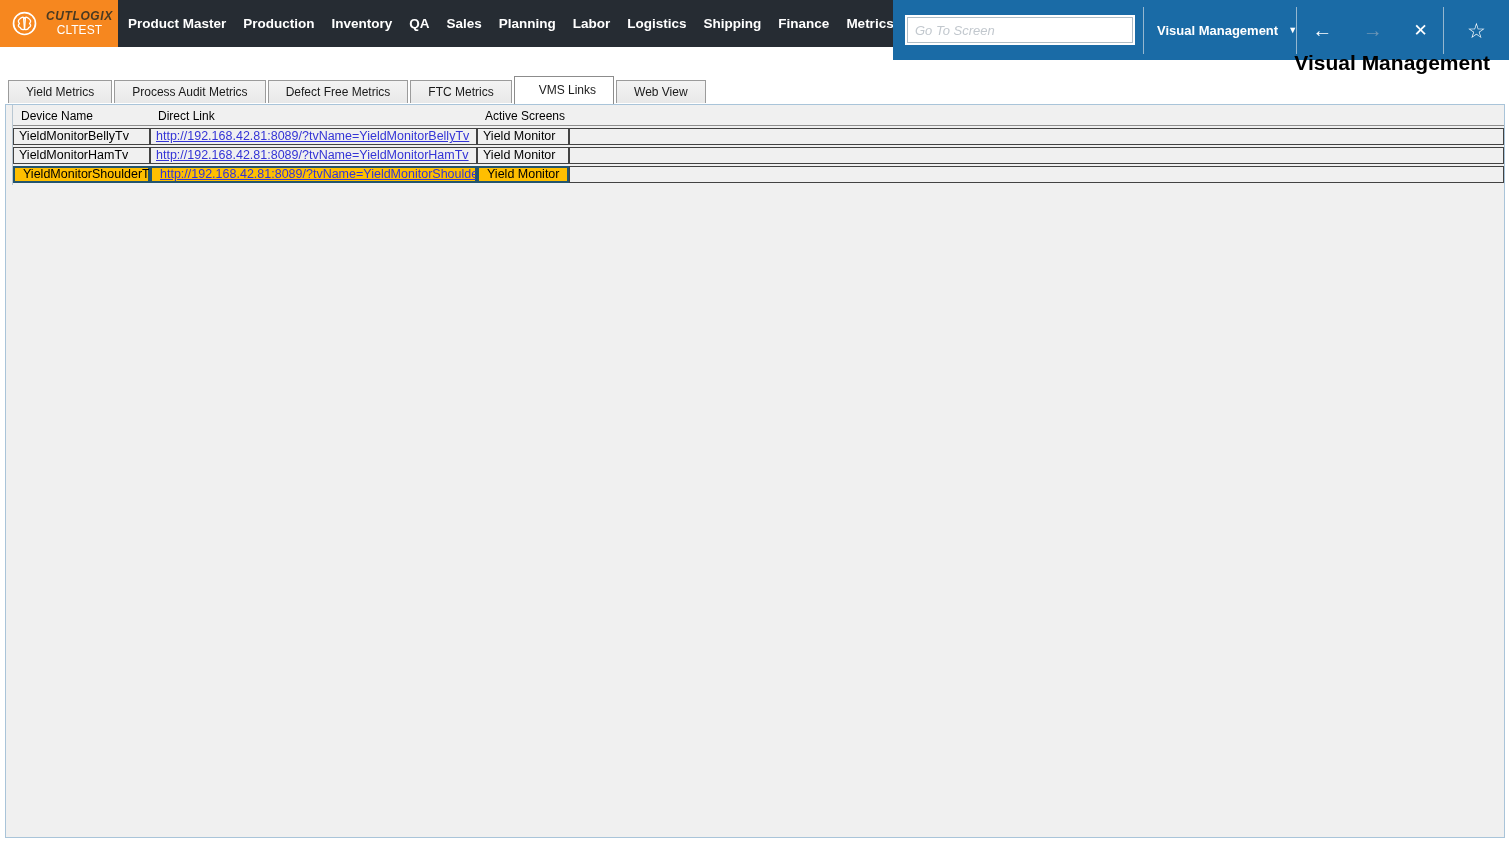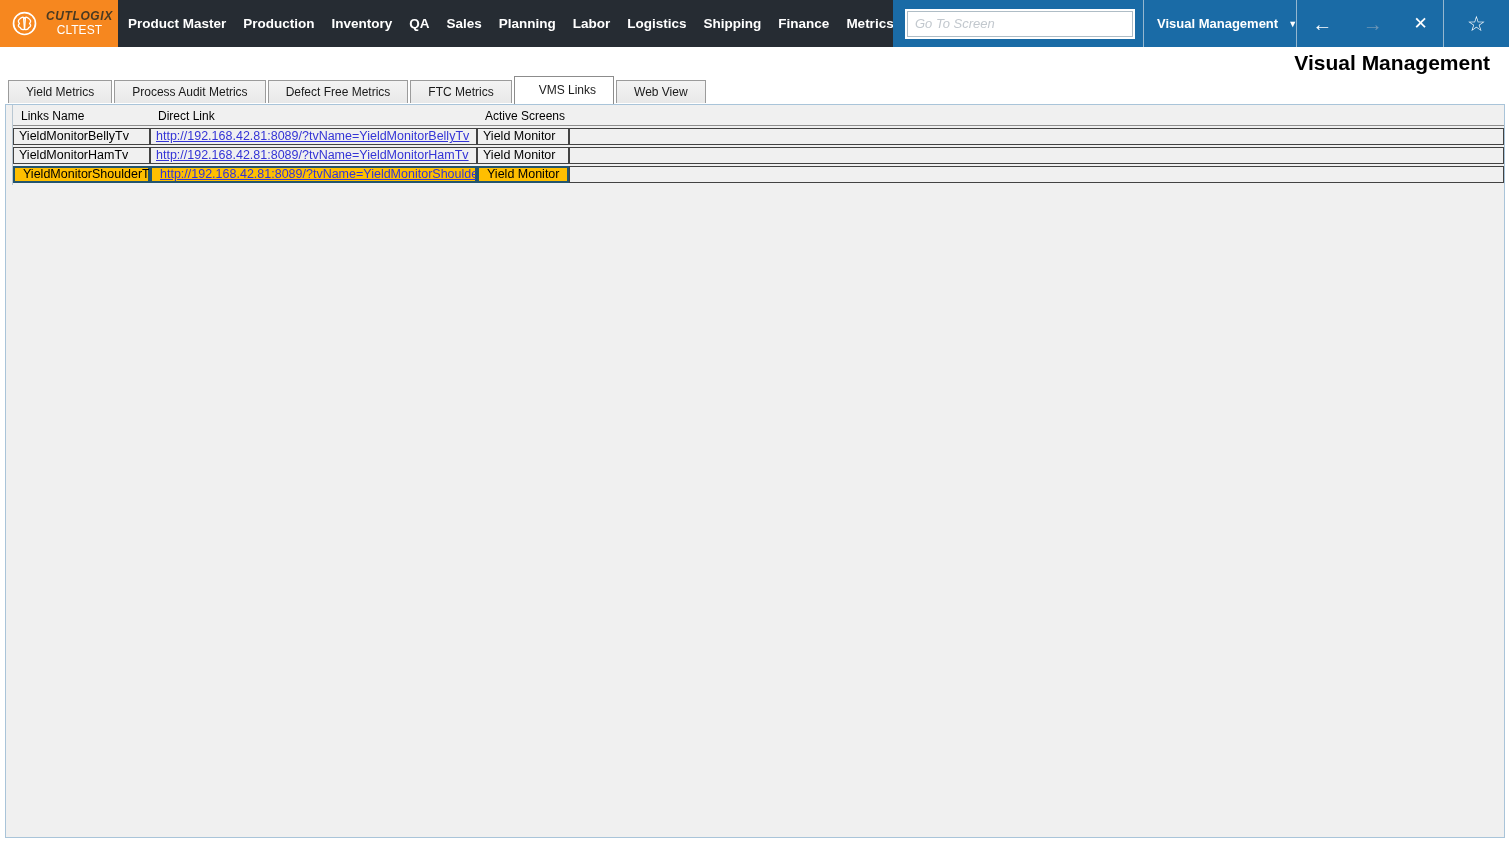--- a/index.html
+++ b/index.html
@@ -21,21 +21,21 @@
   }
 
   
   .topbar{position:absolute;left:0;top:0;width:1509px;height:47px;display:flex;background:var(--topbar);}
   .logo{width:118px;height:47px;background:var(--orange);display:flex;align-items:center;padding-left:11px;gap:8px;flex:none;}
   .logo-text{display:flex;flex-direction:column;align-items:center;line-height:1.1;}
   .brand{font-size:12px;font-weight:bold;font-style:italic;letter-spacing:.6px;color:#4A3A22;}
   .env{font-size:12px;color:#FFFFFF;margin-top:1px;}
   .menu{width:775px;flex:none;display:flex;align-items:center;gap:17px;padding-left:10px;}
   .menu-item{color:#FFFFFF;font-size:13.5px;font-weight:bold;white-space:nowrap;cursor:default;}
-  .top-right{flex:1;background:var(--blue);display:flex;align-items:center;height:47px;justify-content:flex-end;}
+  .top-right{flex:1;background:var(--blue);display:flex;align-items:center;height:60px;justify-content:flex-end;}
   .goto-input{
     margin-left:12px;width:230px;height:30px;flex:none;
     background:#FFFFFF;border:2px solid #FFFFFF;box-shadow:inset 0 0 0 1px #AFBDC6;
     font-family:"Liberation Sans",sans-serif;font-size:13px;font-style:italic;color:#444;
     padding:0 8px;outline:none;
   }
   .goto-input::placeholder{color:#C2C8CE;font-style:italic;}
   .vdiv{width:1px;height:47px;background:#BFD0DC;opacity:.75;flex:none;}
   .vdiv.m1{margin-left:8px;}
   .screen-select{width:152px;flex:none;display:flex;align-items:center;justify-content:space-between;padding:0 14px 0 13px;cursor:default;}
@@ -161,21 +161,21 @@
   <div class="grid">
     <table>
       <colgroup>
           <col class="c1">
           <col class="c2">
           <col class="c3">
           <col class="c4">
         </colgroup>
       <thead>
         <tr>
-          <th>Links Name</th>
+          <th>Device Name</th>
           <th>Direct Link</th>
           <th>Active Screens</th>
           <th></th>
         </tr>
       </thead>
       <tbody>
 
           <tr>
             <td class="sel-cell">YieldMonitorBellyTv</td>
             <td class="sel-cell"><a>http://192.168.42.81:8089/?tvName=YieldMonitorBellyTv</a></td>

